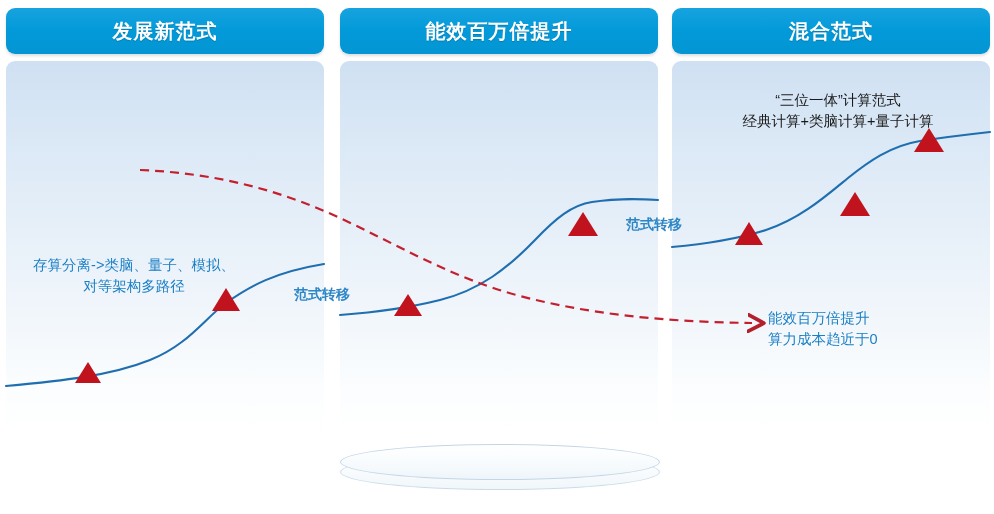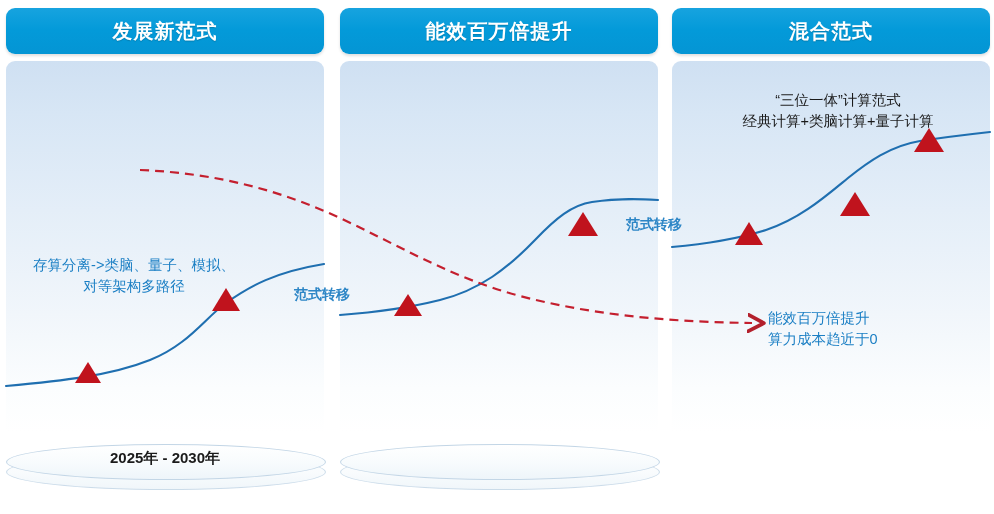--- a/index.html
+++ b/index.html
@@ -114,25 +114,20 @@
 经典计算+类脑计算+量子计算</div>
 
 
   <div class="anno" style="left:768px;top:308px;width:180px;text-align:left;">能效百万倍提升
 算力成本趋近于0</div>
 
   <div class="shift" style="left:294px;top:286px;">范式转移</div>
 
   <div class="shift" style="left:626px;top:216px;">范式转移</div>
 
-  <div class="disc c1">
-    <div class="plate back"></div>
-    <div class="plate front"></div>
-    <div class="yr">2025年 - 2030年</div>
-  </div>
 
   <div class="disc c2">
     <div class="plate back"></div>
     <div class="plate front"></div>
   </div>
 
 
 </div>
 
 </body></html>

